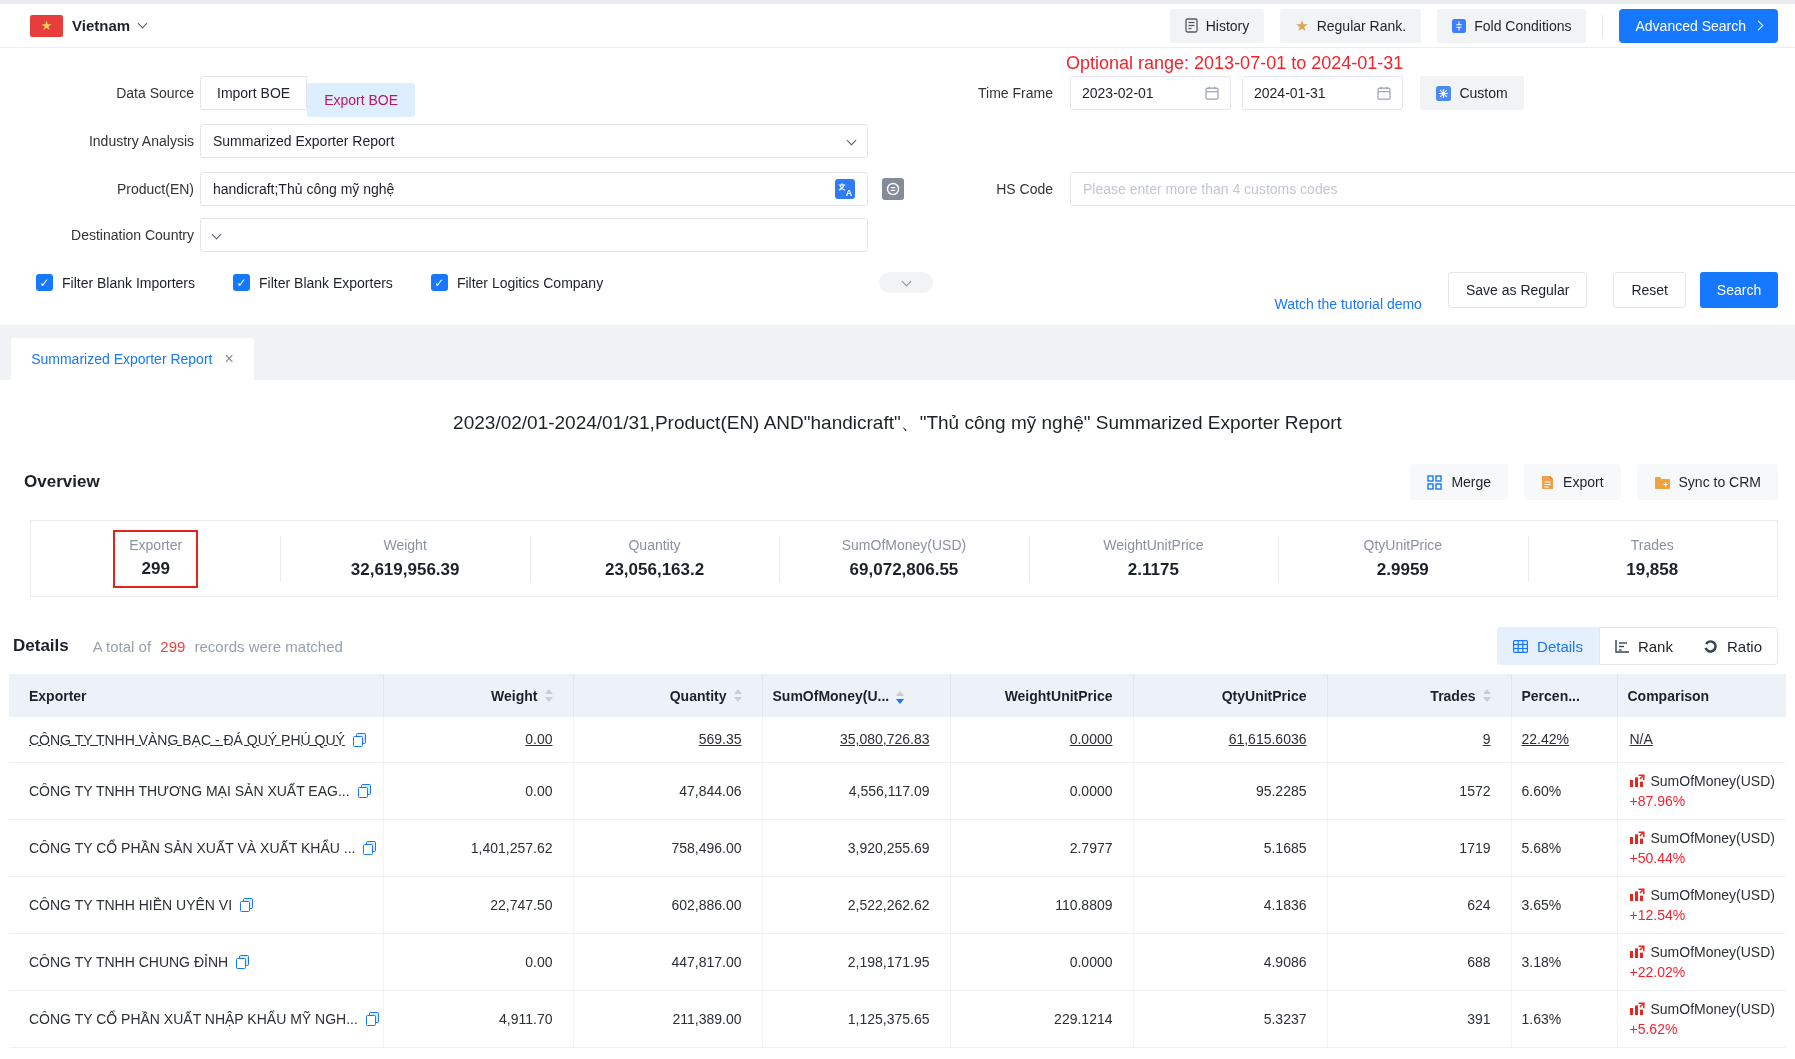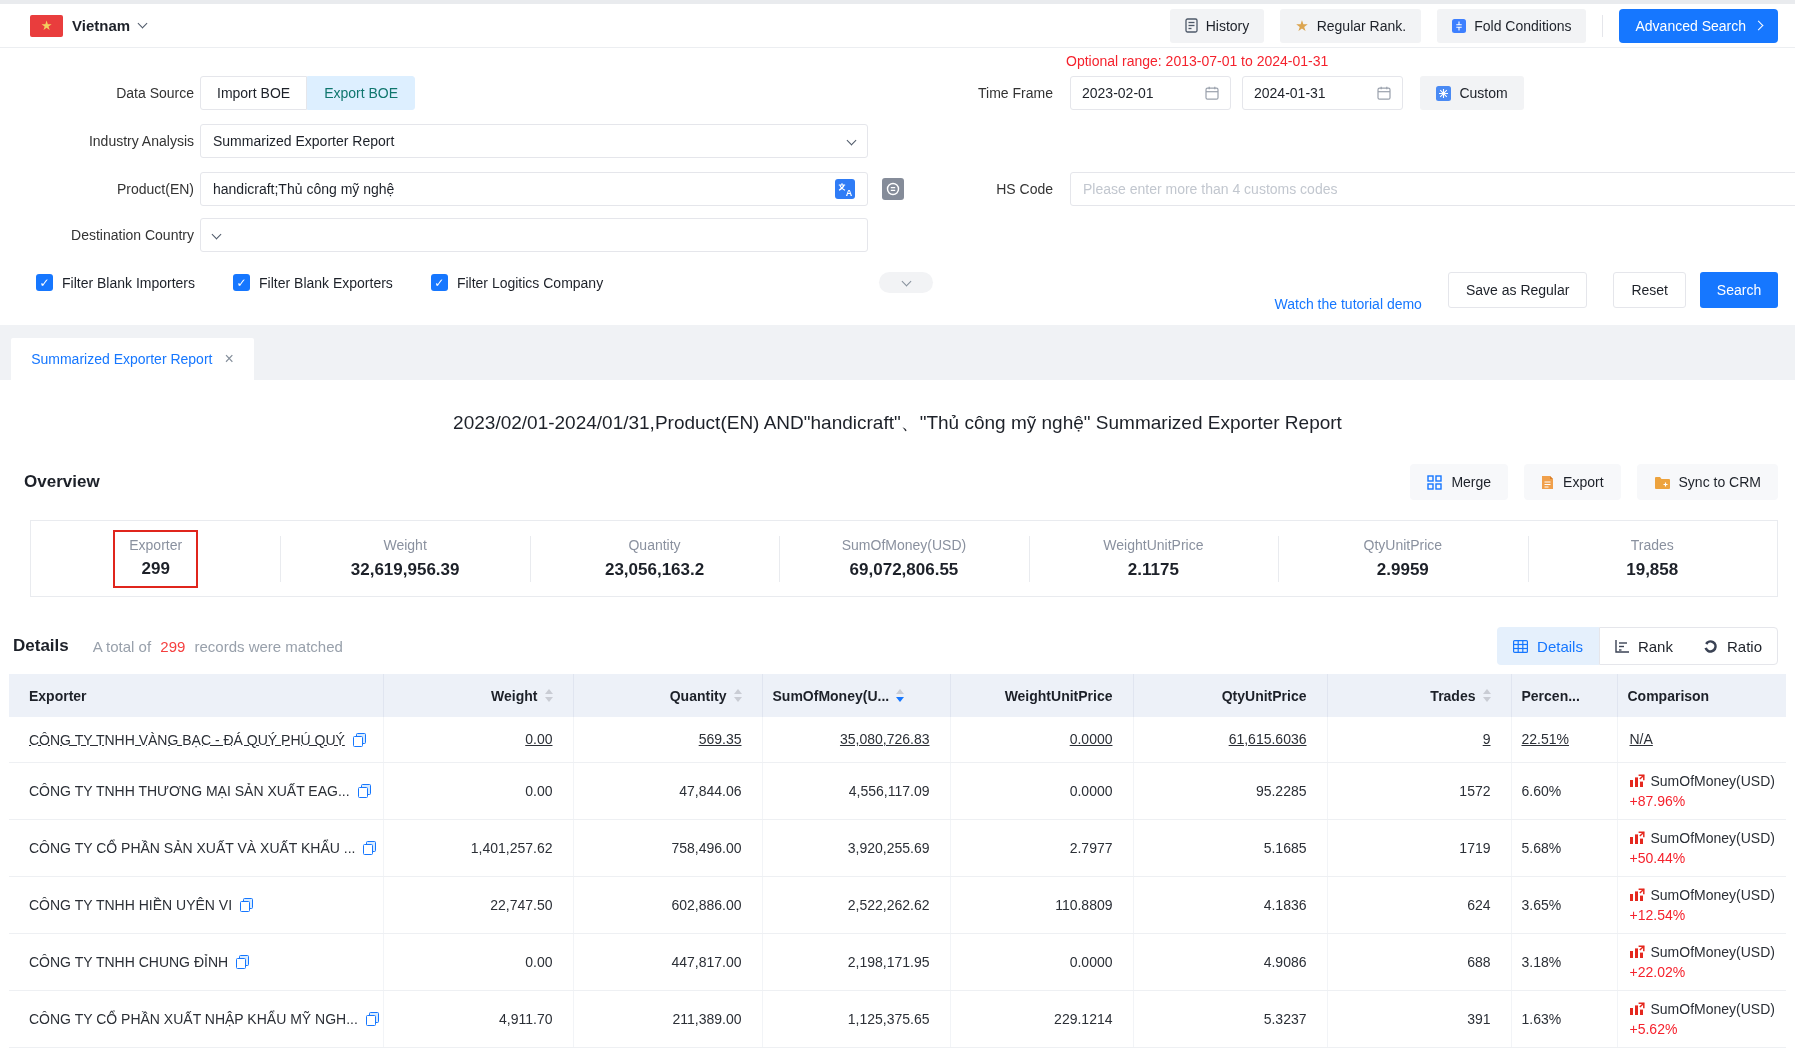--- a/index.html
+++ b/index.html
@@ -28,22 +28,22 @@
   
   .form-section { position:relative; height:277px; background:#fff; }
   .f-label { position:absolute; width:170px; left:24px; text-align:right; font-size:14px;
     color:#333; line-height:34px; white-space:nowrap; }
   .f-label-r { position:absolute; width:160px; left:893px; text-align:right; font-size:14px;
     color:#333; line-height:34px; }
   .seg { position:absolute; left:200px; top:28px; display:flex; cursor:pointer; }
   .seg-btn { height:34px; padding:0 16px; display:flex; align-items:center; font-size:14px;
     border:1px solid #e5e6eb; background:#fff; }
   .seg-btn:first-child { border-radius:3px 0 0 3px; }
-  .seg-btn.active { background:#ddefff; border:1px solid #ddefff; color:#0f766e; border-radius:0 3px 3px 0; }
-  .optional { position:absolute; top:5px; left:1066px; color:#f5222d; font-size:14px; }
+  .seg-btn.active { background:#ddefff; border:1px solid #ddefff; color:#be185d; border-radius:0 3px 3px 0;margin-top:7px; }
+  .optional { position:absolute; top:5px; left:1066px; color:#f5222d; font-size:18px; }
   .date-input { position:absolute; top:28px; width:161px; height:34px; border:1px solid #e5e6eb;
     border-radius:3px; display:flex; align-items:center; justify-content:space-between;
     padding:0 11px; font-size:14px; color:#1d2129; cursor:pointer; background:#fff; }
   .btn-custom { position:absolute; top:28px; left:1420px; width:104px; height:34px; background:#f2f3f5;
     border-radius:3px; display:flex; align-items:center; justify-content:center; gap:8px;
     font-size:14px; cursor:pointer; }
   .field { position:absolute; left:200px; width:668px; height:34px; border:1px solid #e5e6eb;
     border-radius:3px; display:flex; align-items:center; padding:0 12px; font-size:14px;
     background:#fff; }
   .field .grow { flex:1; }
@@ -102,21 +102,21 @@
   .view-item { display:flex; align-items:center; gap:9px; padding:0 15px; font-size:15px; cursor:pointer; }
 
   
   table.report-table { margin:9px 9px 0; width:calc(100% - 18px); border-collapse:collapse; table-layout:fixed; }
   thead th { background:#edf1f8; height:43px; font-size:14px; font-weight:bold; color:#1d2129;
     border-right:1px solid #e0e5f0; }
   thead th:last-child { border-right:none; }
   .th-flex { display:flex; align-items:center; }
   .th-right { justify-content:flex-end; padding-right:20px; }
   .th-left { justify-content:flex-start; padding-left:20px; }
-  .th-left-sm { justify-content:flex-start; padding-left:10px; }
+  .th-left-sm { justify-content:flex-start; padding-left:10px;align-items:flex-end; }
   .sort { display:inline-flex; flex-direction:column; gap:2.5px; margin-left:7px; }
   .cu { width:0; height:0; border-left:4px solid transparent; border-right:4px solid transparent;
     border-bottom:5px solid #c9ccd4; }
   .cd { width:0; height:0; border-left:4px solid transparent; border-right:4px solid transparent;
     border-top:5px solid #c9ccd4; }
   .cd.active { border-top-color:#1677ff; }
   tbody td { border-bottom:1px solid #eef0f3; border-right:1px solid #f2f4f7; font-size:14px;
     color:#2b2f36; background:#fff; }
   tbody td:last-child { border-right:none; }
   tbody tr.r-first td { height:45px;text-decoration:underline; }
@@ -479,21 +479,21 @@
         <td class="cell-name"><span class="nm">CÔNG TY TNHH VÀNG BẠC - ĐÁ QUÝ PHÚ QUÝ</span><svg width="13" height="14" viewBox="0 0 13 14">
               <rect x="3.5" y="0.5" width="9" height="10" rx="1" fill="#d9ecff" stroke="#1677ff"></rect>
               <rect x="0.5" y="3.5" width="9" height="10" rx="1" fill="#fff" stroke="#1677ff"></rect>
             </svg></td>
         <td class="num">0.00</td>
         <td class="num">569.35</td>
         <td class="num">35,080,726.83</td>
         <td class="num">0.0000</td>
         <td class="num">61,615.6036</td>
         <td class="num">9</td>
-        <td class="pct">22.51%</td>
+        <td class="pct">22.42%</td>
         <td class="cmp">N/A</td>
       </tr>
       <tr>
         <td class="cell-name"><span class="nm">CÔNG TY TNHH THƯƠNG MẠI SẢN XUẤT EAG...</span><svg width="13" height="14" viewBox="0 0 13 14">
               <rect x="3.5" y="0.5" width="9" height="10" rx="1" fill="#d9ecff" stroke="#1677ff"></rect>
               <rect x="0.5" y="3.5" width="9" height="10" rx="1" fill="#fff" stroke="#1677ff"></rect>
             </svg></td>
         <td class="num">0.00</td>
         <td class="num">47,844.06</td>
         <td class="num">4,556,117.09</td>

